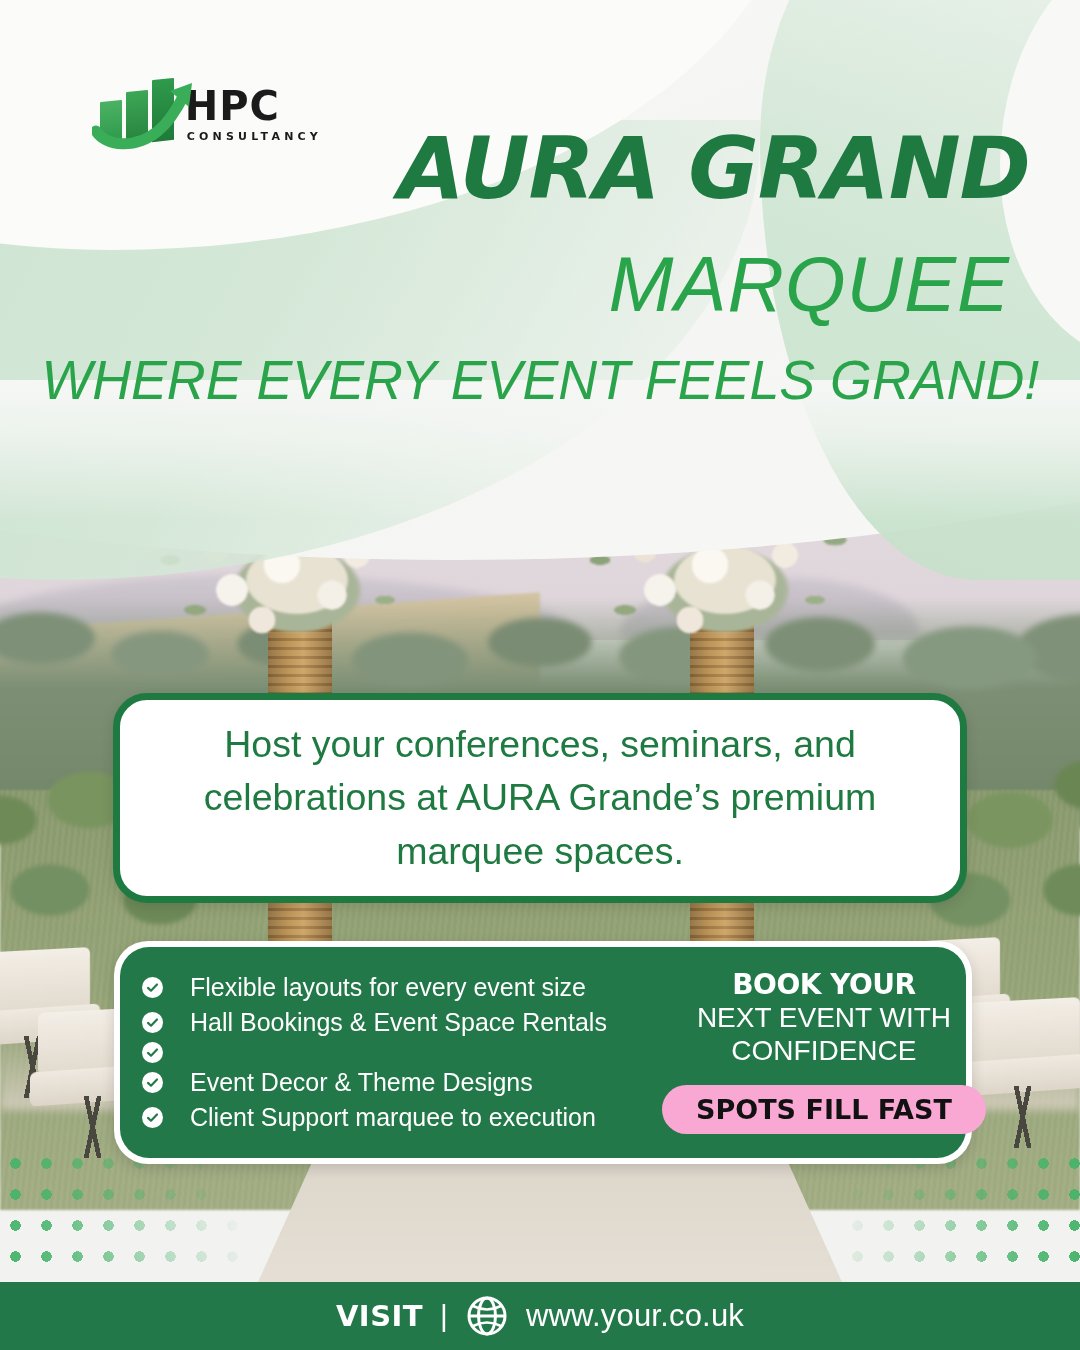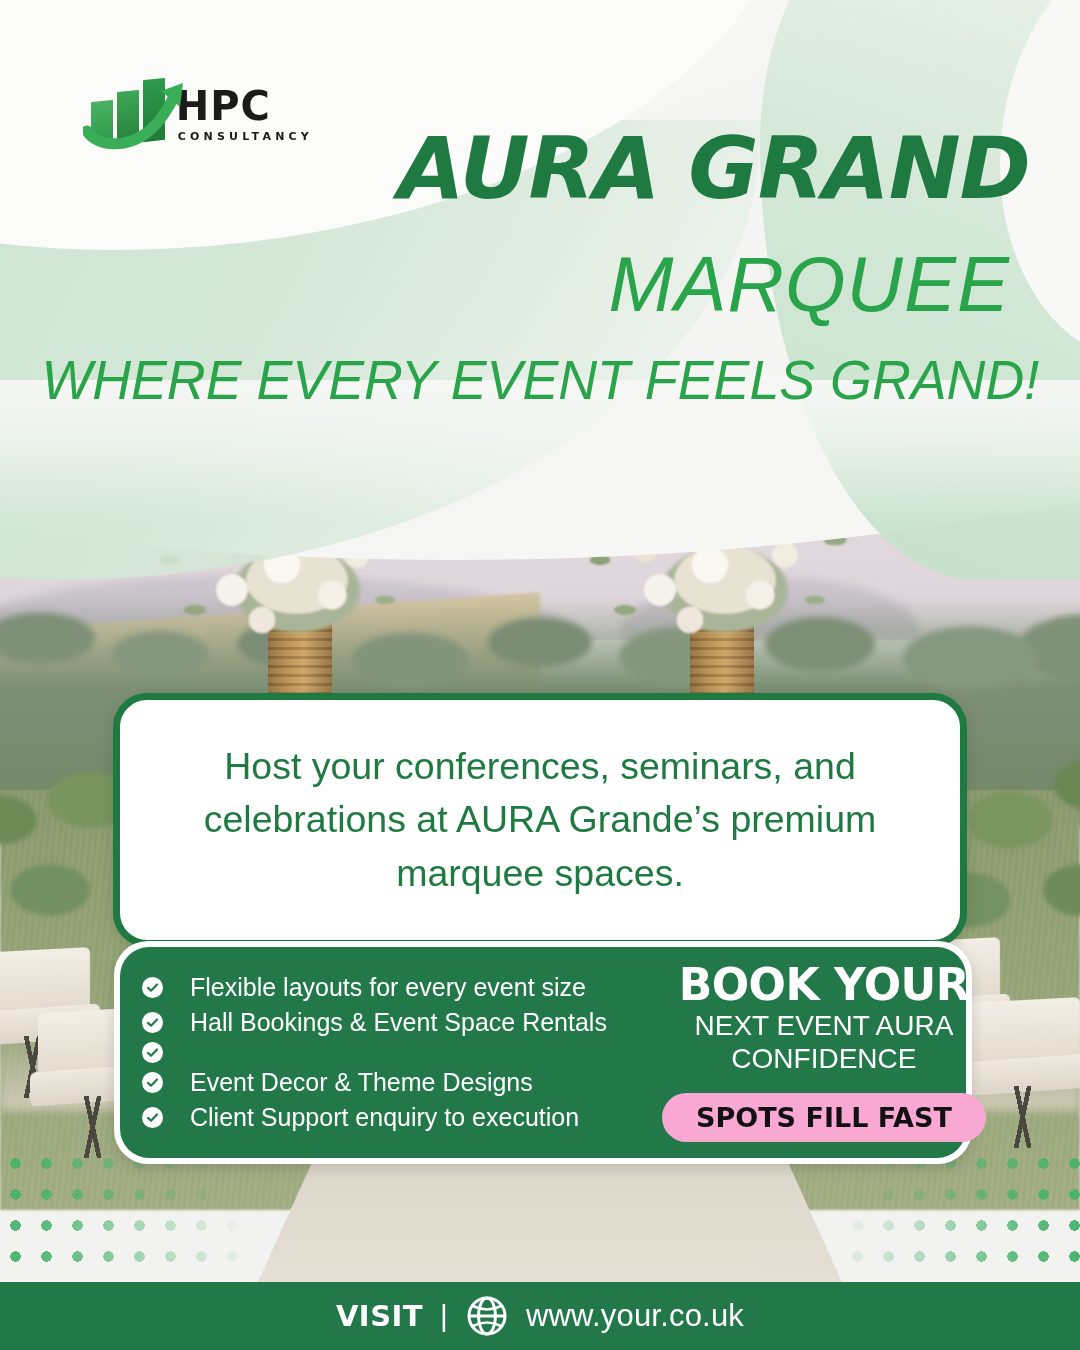--- a/index.html
+++ b/index.html
@@ -202,21 +202,21 @@
     border-radius:52% 0 0 62% / 60% 0 0 100%;
     opacity:.9;
   }
   .swoosh-right-mask {
     position:absolute; left:1000px; top:-60px; width:300px; height:420px;
     background:#f8f9f7; border-radius:70% 0 0 60%;
   }
 
   
   .logo {
-    position:absolute; left:83px; top:72px;
+    position:absolute; left:92px; top:72px;
     width:230px; height:84px;
     display:flex; align-items:center; gap:10px;
   }
   .logo-mark { position:relative; width:112px; height:78px; }
   .bar { position:absolute; bottom:12px; border-radius:1px 1px 0 0; }
   .bar.b1 { left:8px;  width:22px; height:40px; background:linear-gradient(180deg,#4cb263,#2f9a4c); transform:skewY(-6deg);}
   .bar.b2 { left:34px; width:22px; height:50px; background:linear-gradient(180deg,#3da755,#28833f); transform:skewY(-6deg);}
   .bar.b3 { left:60px; width:22px; height:62px; background:linear-gradient(180deg,#2f9a4c,#1f7a38); transform:skewY(-6deg);}
   .arrow-svg { position:absolute; left:0; top:0; }
   .logo-text { display:flex; flex-direction:column; line-height:1; }
@@ -278,21 +278,21 @@
     left:780px; top:1148px; width:300px;
     background-image:radial-gradient(circle 5.5px, #45b36a 96%, transparent 97%);
     background-size:31px 31px;
     -webkit-mask-image:linear-gradient(285deg,rgba(0,0,0,1) 0%,rgba(0,0,0,.85) 22%,rgba(0,0,0,.35) 52%,rgba(0,0,0,0) 78%);
     mask-image:linear-gradient(285deg,rgba(0,0,0,1) 0%,rgba(0,0,0,.85) 22%,rgba(0,0,0,.35) 52%,rgba(0,0,0,0) 78%);
   }
 
   
   .intro-card {
     position:absolute; left:113px; top:693px;
-    width:854px; height:254px;
+    width:854px; height:210px;
     background:#ffffff;
     border:7px solid #1f7a41;
     border-radius:34px;
     display:flex; align-items:center; justify-content:center;
     box-shadow:0 4px 14px rgba(0,0,0,.12);
   }
   .intro-text {
     font-family:"Liberation Sans", sans-serif;
     font-size:37.5px; line-height:1.42;
     color:#1f7a41;
@@ -332,21 +332,21 @@
     font-family:"Liberation Sans", sans-serif;
     font-size:25px; color:#ffffff; line-height:1.18;
     white-space:nowrap;
   }
   .cta {
     flex:1; display:flex; flex-direction:column;
     align-items:center; justify-content:center; padding-right:14px; gap:2px;
   }
   .cta-line1 {
     font-family:"DejaVu Sans", sans-serif;
-    font-weight:bold; font-size:44px; color:#ffffff; line-height:1.02;
+    font-weight:bold; font-size:28px; color:#ffffff; line-height:1.02;
     letter-spacing:-0.5px; white-space:nowrap;text-align:right;
   }
   .cta-line2 {
     font-family:"Liberation Sans", sans-serif;
     font-size:28px; color:#ffffff; line-height:1.12; white-space:nowrap;
   }
   .cta-line3 {
     font-family:"Liberation Sans", sans-serif;
     font-size:28px; color:#ffffff; line-height:1.12; white-space:nowrap;
     margin-bottom:16px;
@@ -493,28 +493,28 @@
           </span>
           <span class="feature-label">Event Decor &amp; Theme Designs</span>
         </div>
 
         <div class="feature-item">
           <span class="check-icon">
             <svg width="15" height="15" viewBox="0 0 16 16">
                 <path d="M3.2 8.4 L6.4 11.4 L12.8 4.8" stroke="#23784a" stroke-width="2.3" fill="none" stroke-linecap="round" stroke-linejoin="round"></path>
               </svg>
           </span>
-          <span class="feature-label">Client Support enquiry to execution</span>
+          <span class="feature-label">Client Support marquee to execution</span>
         </div>
 
       </div>
 
       <div class="cta">
         <div class="cta-line1">BOOK YOUR</div>
-        <div class="cta-line2">NEXT EVENT AURA</div>
+        <div class="cta-line2">NEXT EVENT WITH</div>
         <div class="cta-line3">CONFIDENCE</div>
         <div class="cta-pill">SPOTS FILL FAST</div>
       </div>
     </div>
   </div>
 
   <div class="footer">
     <span class="footer-visit">VISIT</span>
     <span class="footer-sep">|</span>
     <span>

